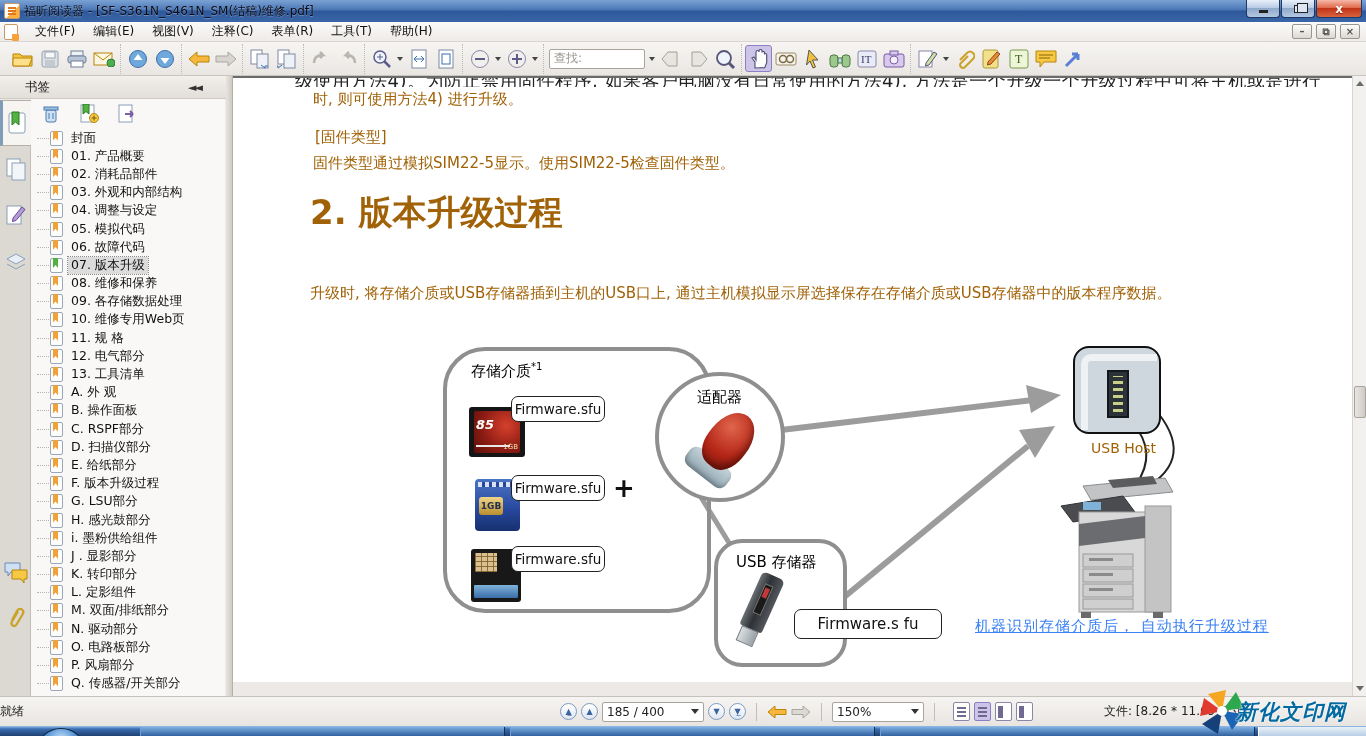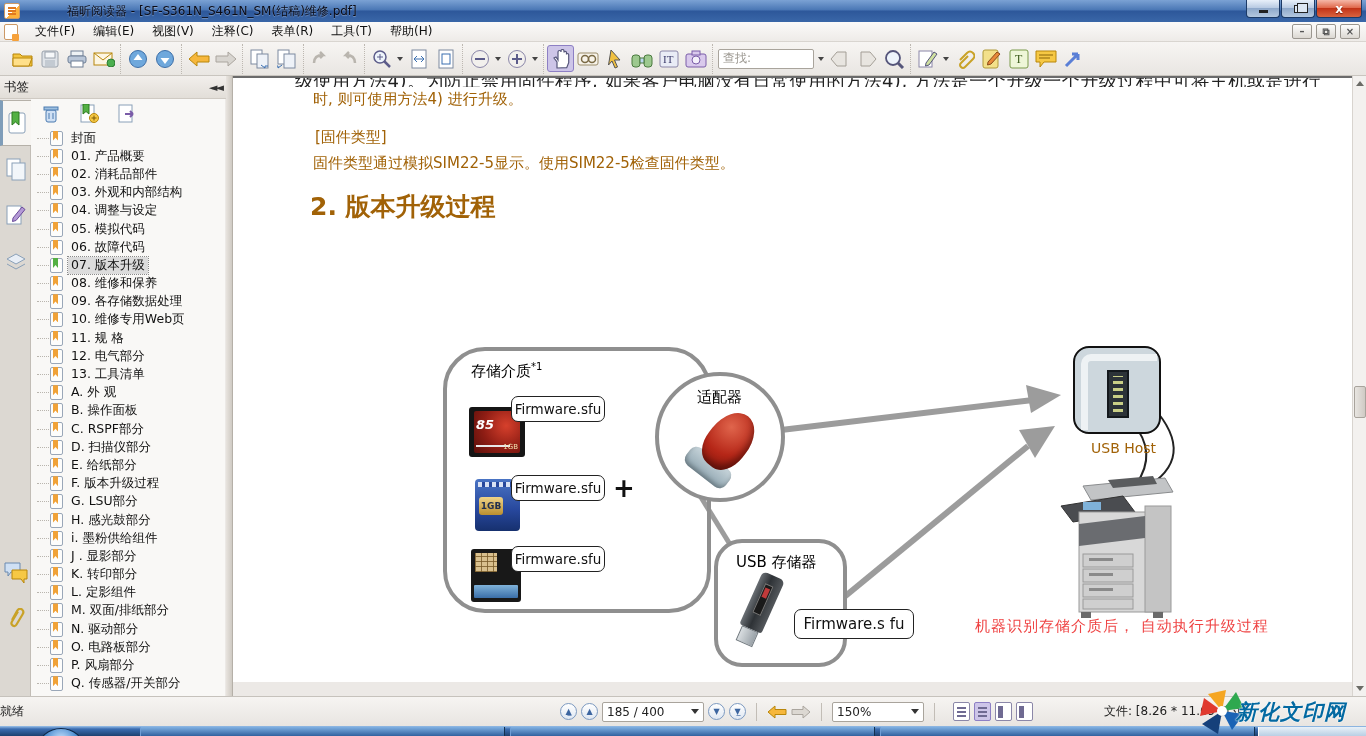--- a/index.html
+++ b/index.html
@@ -4,21 +4,21 @@
 <style>
   * { margin:0; padding:0; box-sizing:border-box; }
   html,body { width:1366px; height:736px; overflow:hidden; }
   body { font-family:"DejaVu Sans","Liberation Sans",sans-serif; font-size:12px; }
   .abs { position:absolute; }
   .screen { position:relative; width:1366px; height:736px; background:#ece9e6; overflow:hidden; }
 
   
   .titlebar { position:absolute; left:0; top:0; width:1366px; height:22px;
     background:linear-gradient(180deg,#7ba2d4 0%,#4a77b5 45%,#2d579a 50%,#3a67a8 100%);
-    display:flex; align-items:center; padding:0 4px; color:#000;gap:43px; }
+    display:flex; align-items:center; padding:0 4px; color:#000; }
   .titlebar .apptitle { font-size:12px; color:#0a0a14; margin-left:4px; text-shadow:0 1px 1px rgba(255,255,255,.35); }
   .appicon { width:16px; height:16px; background:linear-gradient(135deg,#fff 55%,#ffb13b 55%); border:1px solid #c96; border-radius:2px; position:relative; }
   .appicon::after{ content:""; position:absolute; left:3px; top:3px; width:8px; height:2px; background:#e07820; box-shadow:0 3px 0 #e07820, 0 6px 0 #e07820; }
   .winbtns { margin-left:auto; display:flex; gap:1px; height:18px; margin-top:-4px; }
   .wbtn { width:34px; height:18px; border:1px solid #1c3a66; border-top:none; border-radius:0 0 4px 4px;
     background:linear-gradient(180deg,#e8f0fa,#b9cbe3 45%,#8fa9cb 50%,#b4c8e0); display:flex; align-items:center; justify-content:center;
     font-size:11px; color:#1a2a44; font-weight:bold; }
   .wbtn.close { width:46px; background:linear-gradient(180deg,#f5b8a8,#e06a4d 45%,#c23418 50%,#d9633f); color:#fff; }
   .glyph-min { width:9px; height:3px; background:#222; margin-top:6px; }
   .glyph-restore { width:9px; height:8px; border:1px solid #222; position:relative; background:#dde7f3; }
@@ -48,42 +48,42 @@
   .caret { width:0; height:0; border-left:3px solid transparent; border-right:3px solid transparent; border-top:4px solid #444; margin:0 2px; }
   .findbox { width:96px; height:20px; background:#fff; border:1px solid #a9a49c; border-radius:2px;
     display:flex; align-items:center; padding-left:4px; color:#9a968f; font-size:12px; margin:0 2px; }
 
   
   .main { position:absolute; left:0; top:76px; width:1366px; height:620px; }
   .tabstrip { position:absolute; left:0; top:24px; width:31px; height:596px; background:#dcd8d2; border-right:1px solid #c2bdb6; }
   .sidetab { width:31px; height:46px; display:flex; align-items:center; justify-content:center; }
   .sidetab.active { background:#f7f5f2; border:1px solid #b5b0a8; border-left:3px solid #7f9db9; border-right:none; }
   .panel-header { position:absolute; left:0; top:0; width:226px; height:23px; background:linear-gradient(180deg,#f2efec,#e2ded8);
-    border-bottom:1px solid #cfcac3; display:flex; align-items:center; padding:0 4px; font-size:12.5px; color:#222; }
+    border-bottom:1px solid #cfcac3; display:flex; align-items:center; padding:0 25px; font-size:12.5px; color:#222; }
   .collapse { margin-left:auto; color:#333; font-size:11px; letter-spacing:-2px; }
   .sidepanel { position:absolute; left:31px; top:23px; width:194px; height:597px; background:#f9f8f6; overflow:hidden; }
   .panel-tools { height:30px; display:flex; align-items:center; gap:14px; padding-left:8px; }
   .ptool { width:24px; height:24px; display:flex; align-items:center; justify-content:center; }
   .bookmark-list { padding-left:6px; }
   .bmrow { height:18.2px; display:flex; align-items:center; white-space:nowrap; }
   .bm-tree { width:12px; border-top:1px dotted #b9b5ae; margin-right:1px; }
   .bm-icon { width:13px; height:15px; background:#fdfdfc; border:1px solid #9aa7b8; border-radius:2px; position:relative; margin-right:5px; flex:none; }
   .bm-icon::after { content:""; position:absolute; left:2px; top:-1px; width:5px; height:10px; background:#f0a238;
     clip-path:polygon(0 0,100% 0,100% 100%,50% 72%,0 100%); }
   .bmrow.selected .bm-icon::after { background:#53b043; }
   .bm-label { font-size:12.5px; color:#111; padding:0 3px; }
   .bmrow.selected .bm-label { background:#dcdcdc; outline:1px dotted #8a8a8a; }
   .splitter { position:absolute; left:226px; top:0; width:7px; height:620px; background:linear-gradient(90deg,#e8e4df,#cfcac3); border-right:1px solid #b5b0a8; }
 
   
   .docarea { position:absolute; left:233px; top:0; width:1119px; height:606px; background:#fff; border-top:2px solid #6b6b6b; overflow:hidden; }
   .doc-text { position:absolute; color:#a16207; }
   .clipline { position:absolute; left:62px; top:0; width:1040px; height:9px; overflow:hidden; }
   .clipline span { display:block; margin-top:-9px; font-size:18px; letter-spacing:.5px; color:#222; }
-  .h2 { font-size:25px; font-weight:600; }
+  .h2 { font-size:34px; font-weight:600; }
   .h3 { font-size:20px; font-weight:500; }
   .body15 { font-size:15px; }
 
   
   .storage-box { position:absolute; left:210px; top:269px; width:268px; height:266px; border:4px solid #8f8f8f; border-radius:42px; }
   .fw-tag { position:absolute; background:#fff; border:1.5px solid #222; border-radius:7px; font-size:13.5px; color:#111;
     display:flex; align-items:center; justify-content:center; }
   .adapter-circle { position:absolute; left:422px; top:294px; width:130px; height:130px; border:4px solid #8f8f8f; border-radius:50%; background:#fff; }
   .usb-box { position:absolute; left:481px; top:461px; width:133px; height:128px; border:4px solid #8f8f8f; border-radius:28px; background:#fff; }
   .usbhost-bubble { position:absolute; left:840px; top:268px; width:88px; height:88px; border:2.5px solid #111; border-radius:16px;
@@ -121,21 +121,21 @@
     border:1px solid #70787e; }
 
   
   .host-corner { position:absolute; left:6px; top:6px; width:76px; height:76px; border-left:7px solid #eef2f4; border-top:7px solid #eef2f4; border-radius:10px 0 0 0; }
   .host-port { position:absolute; left:32px; top:22px; width:22px; height:48px; background:#2c3338; border:2px solid #13181c; }
   .host-pins { position:absolute; left:4px; top:4px; width:10px; height:36px;
     background-image:repeating-linear-gradient(0deg,#c9cf86 0 3px,transparent 3px 7px); }
 
   
   .printer { position:absolute; left:820px; top:390px; width:136px; height:152px; }
-  .caption15 { position:absolute; left:742px; top:539px; font-size:15px; color:#ef4444; letter-spacing:1px; }
+  .caption15 { position:absolute; left:742px; top:539px; font-size:15px; color:#3b82f6; letter-spacing:1px;text-decoration:underline; }
 
   
   .vscroll { position:absolute; left:1352px; top:0; width:14px; height:620px; background:#f3f1ef; border-left:1px solid #d8d4cf; }
   .varrow { position:absolute; left:1px; width:12px; height:13px; display:flex; align-items:center; justify-content:center; }
   .tri-up { width:0; height:0; border-left:4px solid transparent; border-right:4px solid transparent; border-bottom:5px solid #6b6b66; }
   .tri-down { width:0; height:0; border-left:4px solid transparent; border-right:4px solid transparent; border-top:5px solid #6b6b66; }
   .vthumb { position:absolute; left:1px; top:310px; width:12px; height:32px; background:linear-gradient(90deg,#e8e5e1,#cfcac4); border:1px solid #a8a39c; border-radius:2px; }
 
   
   .statusbar { position:absolute; left:0; top:696px; width:1366px; height:30px;
@@ -327,20 +327,42 @@
       <div class="tbtn">
         <svg width="20" height="20">
             <circle cx="10" cy="10" r="8.5" fill="#f2f0ed" stroke="#8a86a8"></circle>
             <line x1="5" y1="10" x2="15" y2="10" stroke="#5c5c8a" stroke-width="2"></line>
             <line x1="10" y1="5" x2="10" y2="15" stroke="#5c5c8a" stroke-width="2"></line>
           </svg>
         </div>
       <div class="caret"></div>
     </div>
     <div class="tgroup">
+      <div class="findbox">
+          <span>查找:</span>
+        </div>
+      <div class="caret"></div>
+      <div class="tbtn">
+        <svg width="20" height="18">
+            <path d="M16 2 v14 h-9 l-6-7 6-7 z" fill="#e8e5e0" stroke="#a39e96"></path>
+          </svg>
+        </div>
+      <div class="tbtn">
+        <svg width="20" height="18">
+            <path d="M4 2 v14 h9 l6-7 -6-7 z" fill="#e8e5e0" stroke="#a39e96"></path>
+          </svg>
+        </div>
+      <div class="tbtn">
+        <svg width="22" height="20">
+            <circle cx="10" cy="9" r="7" fill="#eef4fb" stroke="#55557a" stroke-width="1.8"></circle>
+            <line x1="15" y1="14" x2="20" y2="19" stroke="#55557a" stroke-width="3"></line>
+          </svg>
+        </div>
+    </div>
+    <div class="tgroup">
       <div class="tbtn active">
         <svg width="18" height="20">
             <path d="M5 19 v-6 l-3-4 2-1 2 3 v-8 q0-1.5 1.5-1.5 q1.5 0 1.5 1.5 v-1 q0-1.5 1.5-1.5 q1.5 0 1.5 1.5 v1.5 q0-1.2 1.2-1.2 q1.3 0 1.3 1.2 v2 q0-1 1-1 q1.2 0 1.2 1.2 v8 l-2 5 z" fill="#fff" stroke="#55557a" stroke-width="1.2"></path>
           </svg>
         </div>
       <div class="tbtn">
         <svg width="22" height="16">
             <rect x="1" y="2" width="20" height="12" rx="2" fill="#f7f3ea" stroke="#9a8c6a"></rect>
             <circle cx="8" cy="8" r="3.5" fill="none" stroke="#7a6a45" stroke-width="1.5"></circle>
             <circle cx="15" cy="8" r="3.5" fill="none" stroke="#7a6a45" stroke-width="1.5"></circle>
@@ -363,42 +385,20 @@
         <svg width="20" height="18">
             <rect x="1" y="1" width="18" height="16" rx="2" fill="#e9ecf6" stroke="#8a86a8"></rect>
             <text x="4" y="13" font-size="11" fill="#3a3a6a" font-family="serif">IT</text>
           </svg>
         </div>
       <div class="tbtn">
         <svg width="22" height="18">
             <rect x="1" y="4" width="20" height="13" rx="2" fill="#d9c9ec" stroke="#7a5ca8"></rect>
             <rect x="7" y="1" width="8" height="4" fill="#d9c9ec" stroke="#7a5ca8"></rect>
             <circle cx="11" cy="10" r="4" fill="#f4f0fa" stroke="#7a5ca8"></circle>
-          </svg>
-        </div>
-    </div>
-    <div class="tgroup">
-      <div class="findbox">
-          <span>查找:</span>
-        </div>
-      <div class="caret"></div>
-      <div class="tbtn">
-        <svg width="20" height="18">
-            <path d="M16 2 v14 h-9 l-6-7 6-7 z" fill="#e8e5e0" stroke="#a39e96"></path>
-          </svg>
-        </div>
-      <div class="tbtn">
-        <svg width="20" height="18">
-            <path d="M4 2 v14 h9 l6-7 -6-7 z" fill="#e8e5e0" stroke="#a39e96"></path>
-          </svg>
-        </div>
-      <div class="tbtn">
-        <svg width="22" height="20">
-            <circle cx="10" cy="9" r="7" fill="#eef4fb" stroke="#55557a" stroke-width="1.8"></circle>
-            <line x1="15" y1="14" x2="20" y2="19" stroke="#55557a" stroke-width="3"></line>
           </svg>
         </div>
     </div>
     <div class="tgroup">
       <div class="tbtn">
         <svg width="20" height="20">
             <rect x="1" y="2" width="13" height="16" fill="#fff" stroke="#8a86a8"></rect>
             <path d="M8 14 l8-11 3 2 -8 11 -3.5 1 z" fill="#cfe0a0" stroke="#55557a"></path>
           </svg>
         </div>
@@ -666,20 +666,21 @@
     <div class="splitter"></div>
 
     <div class="docarea">
       <div class="clipline">
           <span>级使用方法4)。为防止禁用固件程序, 如果客户电脑没有日常使用的方法4), 方法是一个升级一个升级过程中可将主机或是进行升级时使用,</span>
         </div>
       <div class="doc-text body15" style="left:80px; top:12px;">时, 则可使用方法4) 进行升级。</div>
       <div class="doc-text body15" style="left:82px; top:50px;">[固件类型]</div>
       <div class="doc-text body15" style="left:80px; top:76px;">固件类型通过模拟SIM22-5显示。使用SIM22-5检查固件类型。</div>
       <div class="doc-text h2" style="left:77px; top:112px;">2. 版本升级过程</div>
+      <div class="doc-text body15" style="left:77px; top:206px; width:1040px;">升级时, 将存储介质或USB存储器插到主机的USB口上, 通过主机模拟显示屏选择保存在存储介质或USB存储器中的版本程序数据。</div>
 
       <svg class="abs" style="left:0; top:0; pointer-events:none;" width="1119" height="606">
         <line x1="548" y1="352" x2="800" y2="322" stroke="#9c9c9c" stroke-width="6"></line>
         <polygon points="828,317 793,307 798,335" fill="#9c9c9c"></polygon>
         <line x1="610" y1="520" x2="795" y2="368" stroke="#9c9c9c" stroke-width="6"></line>
         <polygon points="822,348 786,352 802,380" fill="#9c9c9c"></polygon>
         <line x1="466" y1="416" x2="498" y2="468" stroke="#9c9c9c" stroke-width="5"></line>
         <path d="M905 352 q20 30 -8 62" fill="none" stroke="#222" stroke-width="2"></path>
         <path d="M925 335 q40 50 -22 80" fill="none" stroke="#222" stroke-width="2"></path>
       </svg>
@@ -725,21 +726,21 @@
       </div>
 
       <div class="usb-box">
         <div class="abs" style="left:18px; top:10px; font-size:15px;">USB 存储器</div>
         <div class="usb-stick">
           <div class="stick-body"></div>
           <div class="stick-label"></div>
           <div class="stick-dot"></div>
           <div class="stick-conn"></div>
         </div>
-        <div class="fw-tag" style="left:76px; top:66px; width:120px; height:30px; font-size:15px;">
+        <div class="fw-tag" style="left:76px; top:66px; width:148px; height:30px; font-size:15px;">
             <span>Firmware.s fu</span>
           </div>
       </div>
 
       <div class="usbhost-bubble">
         <div class="host-corner"></div>
         <div class="host-port">
             <div class="host-pins"></div>
           </div>
       </div>

